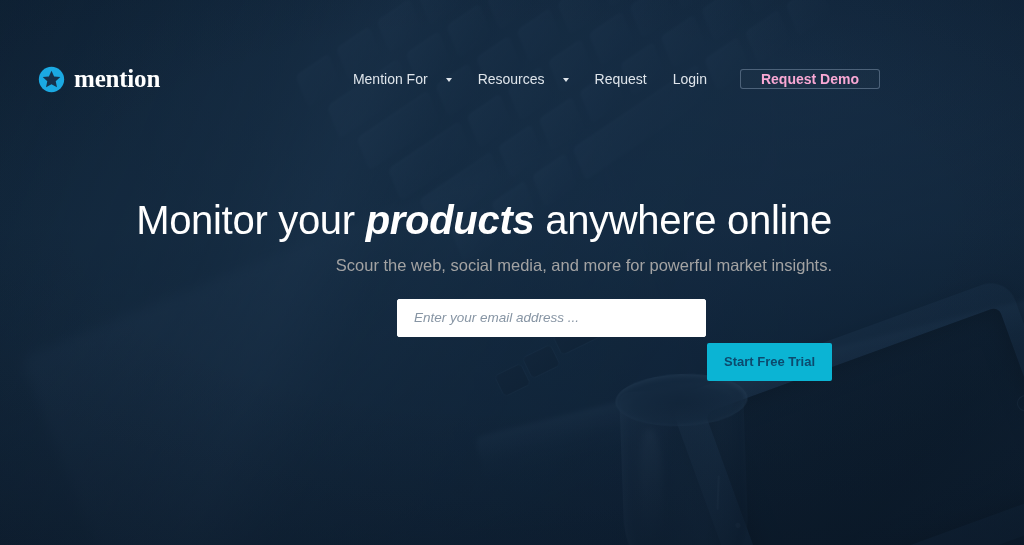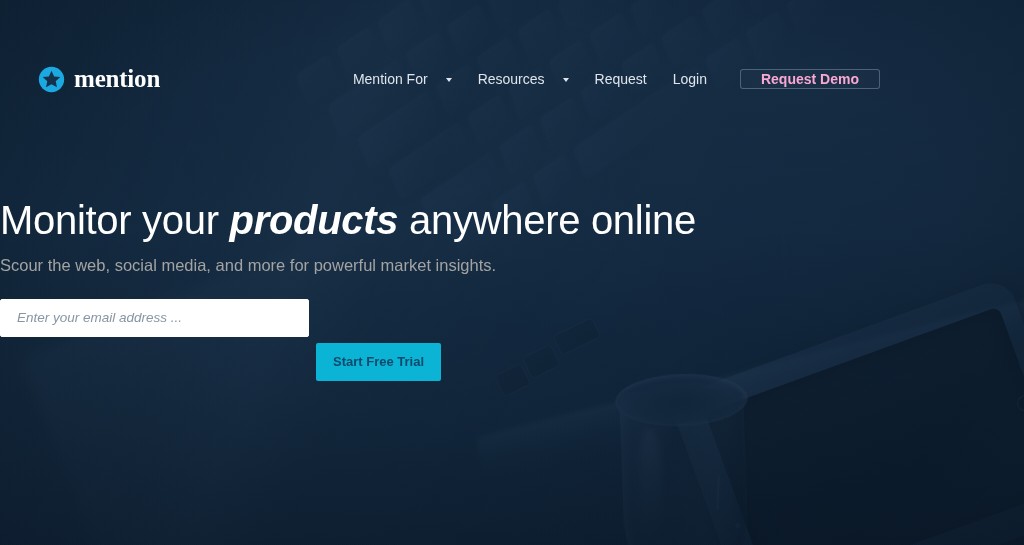--- a/index.html
+++ b/index.html
@@ -334,21 +334,21 @@
   
   .hero {
     position: absolute;
     left: 0;
     top: 0;
     width: 832px;
     height: 545px;
     z-index: 20;
     display: flex;
     flex-direction: column;
-    align-items: flex-start;
+    align-items: flex-end;
   }
 
   .headline {
     margin-top: 198px;
     font-size: 40px;
     font-weight: 400;
     color: #ffffff;
     letter-spacing: -0.3px;
     line-height: 1.12;
     text-align: center;
@@ -365,21 +365,21 @@
     font-weight: 400;
     color: #a3a3a3;
     text-align: center;
     white-space: nowrap;
   }
 
   .signup {
     margin-top: 24px;
     display: flex;
     align-items: stretch;
-    gap: 7px;
+    gap: 1px;
   }
   .email-input {
     width: 309px;
     height: 38px;
     padding: 0 16px;
     font-size: 13.5px;
     font-family: "Liberation Sans", sans-serif;
     color: #33475b;
     background: #ffffff;
     border: 1px solid #ffffff;

